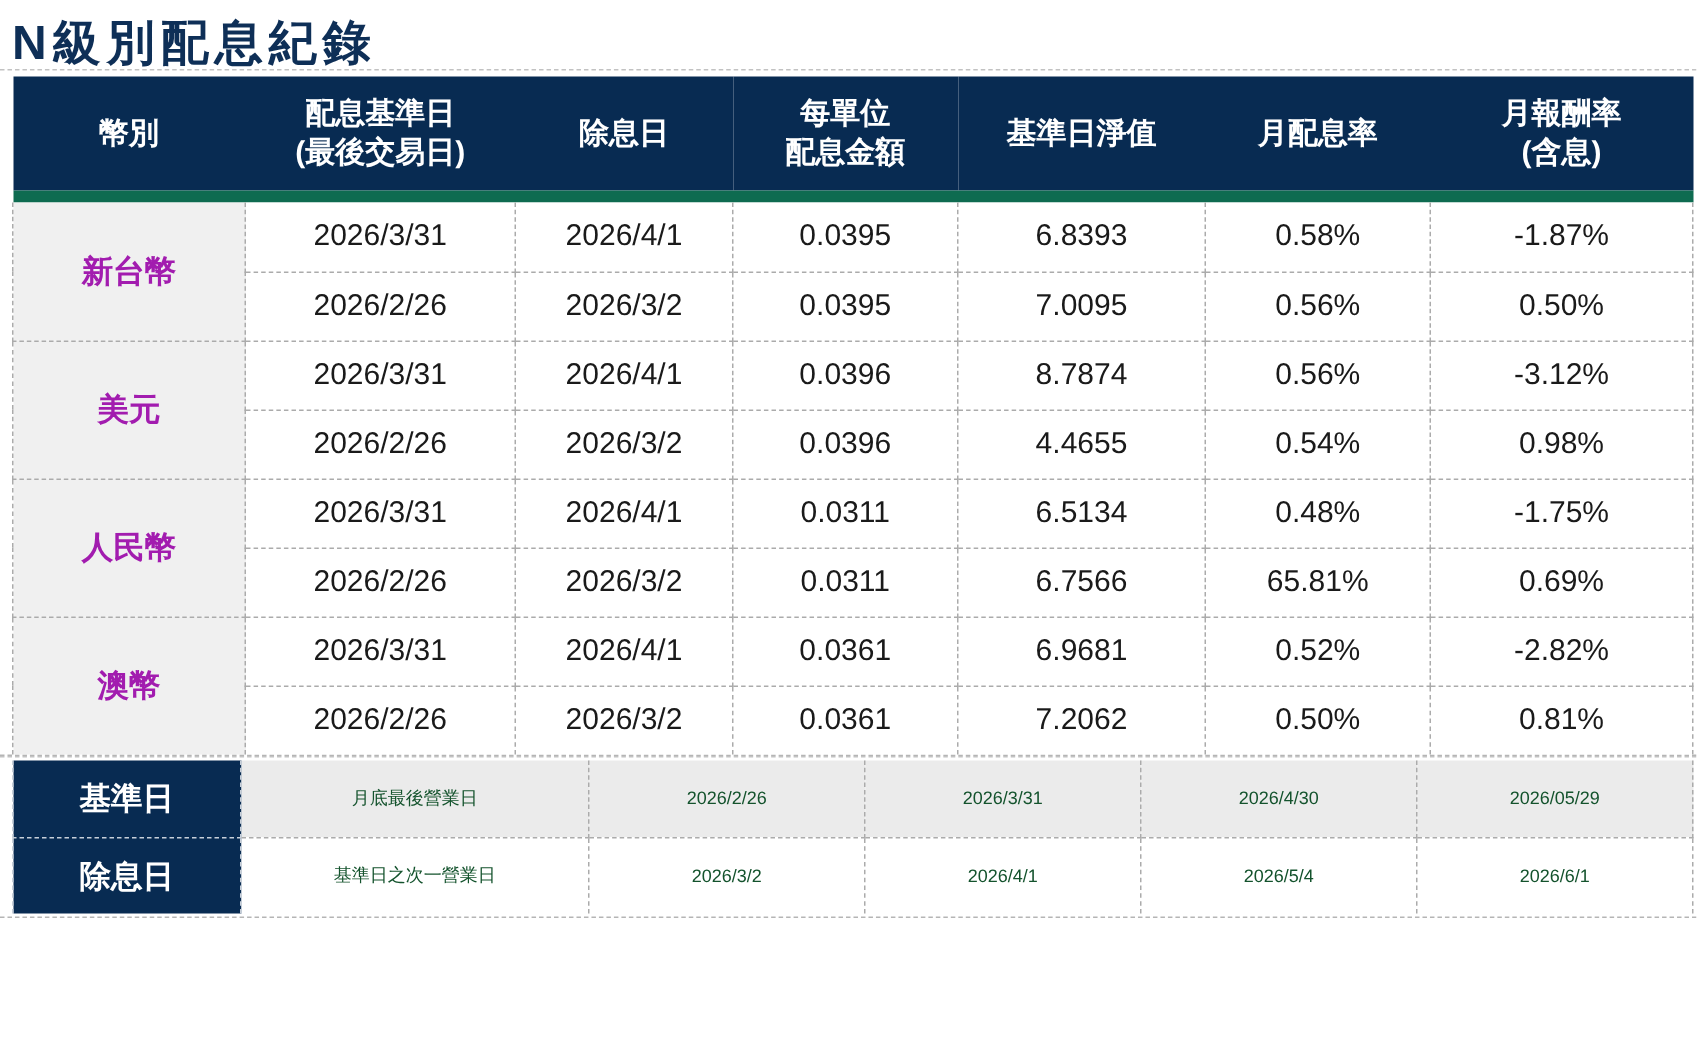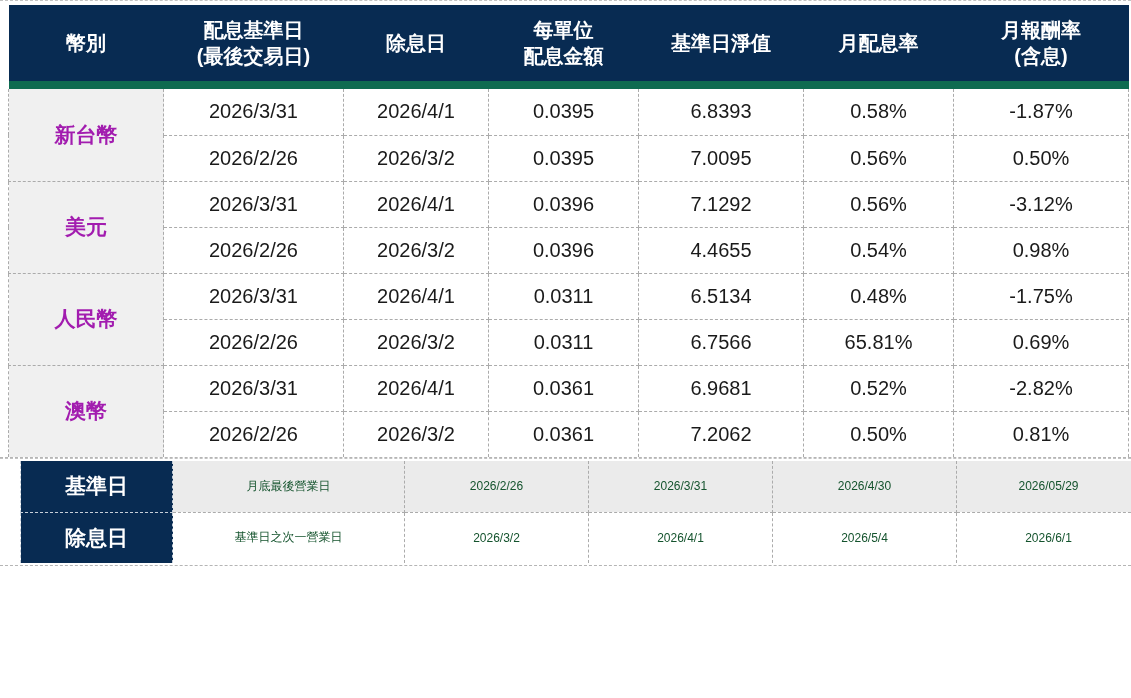--- a/index.html
+++ b/index.html
@@ -19,21 +19,21 @@
     padding-left: 8px;
   }
   #title1 { padding-top: 7px; height: 46px; }
   #title2 { padding-top: 22px; height: 58px; }
 
   .tbl-wrap {
     border-top: 1px dashed #c2c2c2;
     border-bottom: 1px dashed #b5b5b5;
     padding: 4px 2px 0 8px;
   }
-  #wrap2 { padding: 2px 3px 2px 20px; }
+  #wrap2 { padding: 2px 3px 2px 8px; }
 
   table { border-collapse: collapse; width: 100%; table-layout: fixed; }
 
   
   .t1 thead th {
     background: #082b52;
     color: #ffffff;
     font-weight: 700;
     font-size: 20px;
     height: 76px;
@@ -88,20 +88,21 @@
     border-color: #c7cfd9;
   }
   .t2 tr:first-child td { border-top: none; }
   .t2 tr:last-child td { border-bottom: none; }
 </style>
 </head>
 <body>
 
 <div class="page">
 
+  <h1 id="title1" class="sec-title">N級別配息紀錄</h1>
 
   <div class="tbl-wrap" id="wrap1">
     <table class="t1">
       <colgroup>
         <col style="width:155px">
           <col style="width:180px">
           <col style="width:145px">
         <col style="width:150px">
           <col style="width:165px">
           <col style="width:150px">
@@ -156,21 +157,21 @@
           <td>7.0095</td>
           <td>0.56%</td>
           <td>0.50%</td>
         </tr>
 
         <tr>
           <td class="cur" rowspan="2">美元</td>
           <td>2026/3/31</td>
           <td>2026/4/1</td>
           <td>0.0396</td>
-          <td>7.1292</td>
+          <td>8.7874</td>
           <td>0.56%</td>
           <td>-3.12%</td>
         </tr>
         <tr>
           <td>2026/2/26</td>
           <td>2026/3/2</td>
           <td>0.0396</td>
           <td>4.4655</td>
           <td>0.54%</td>
           <td>0.98%</td>

